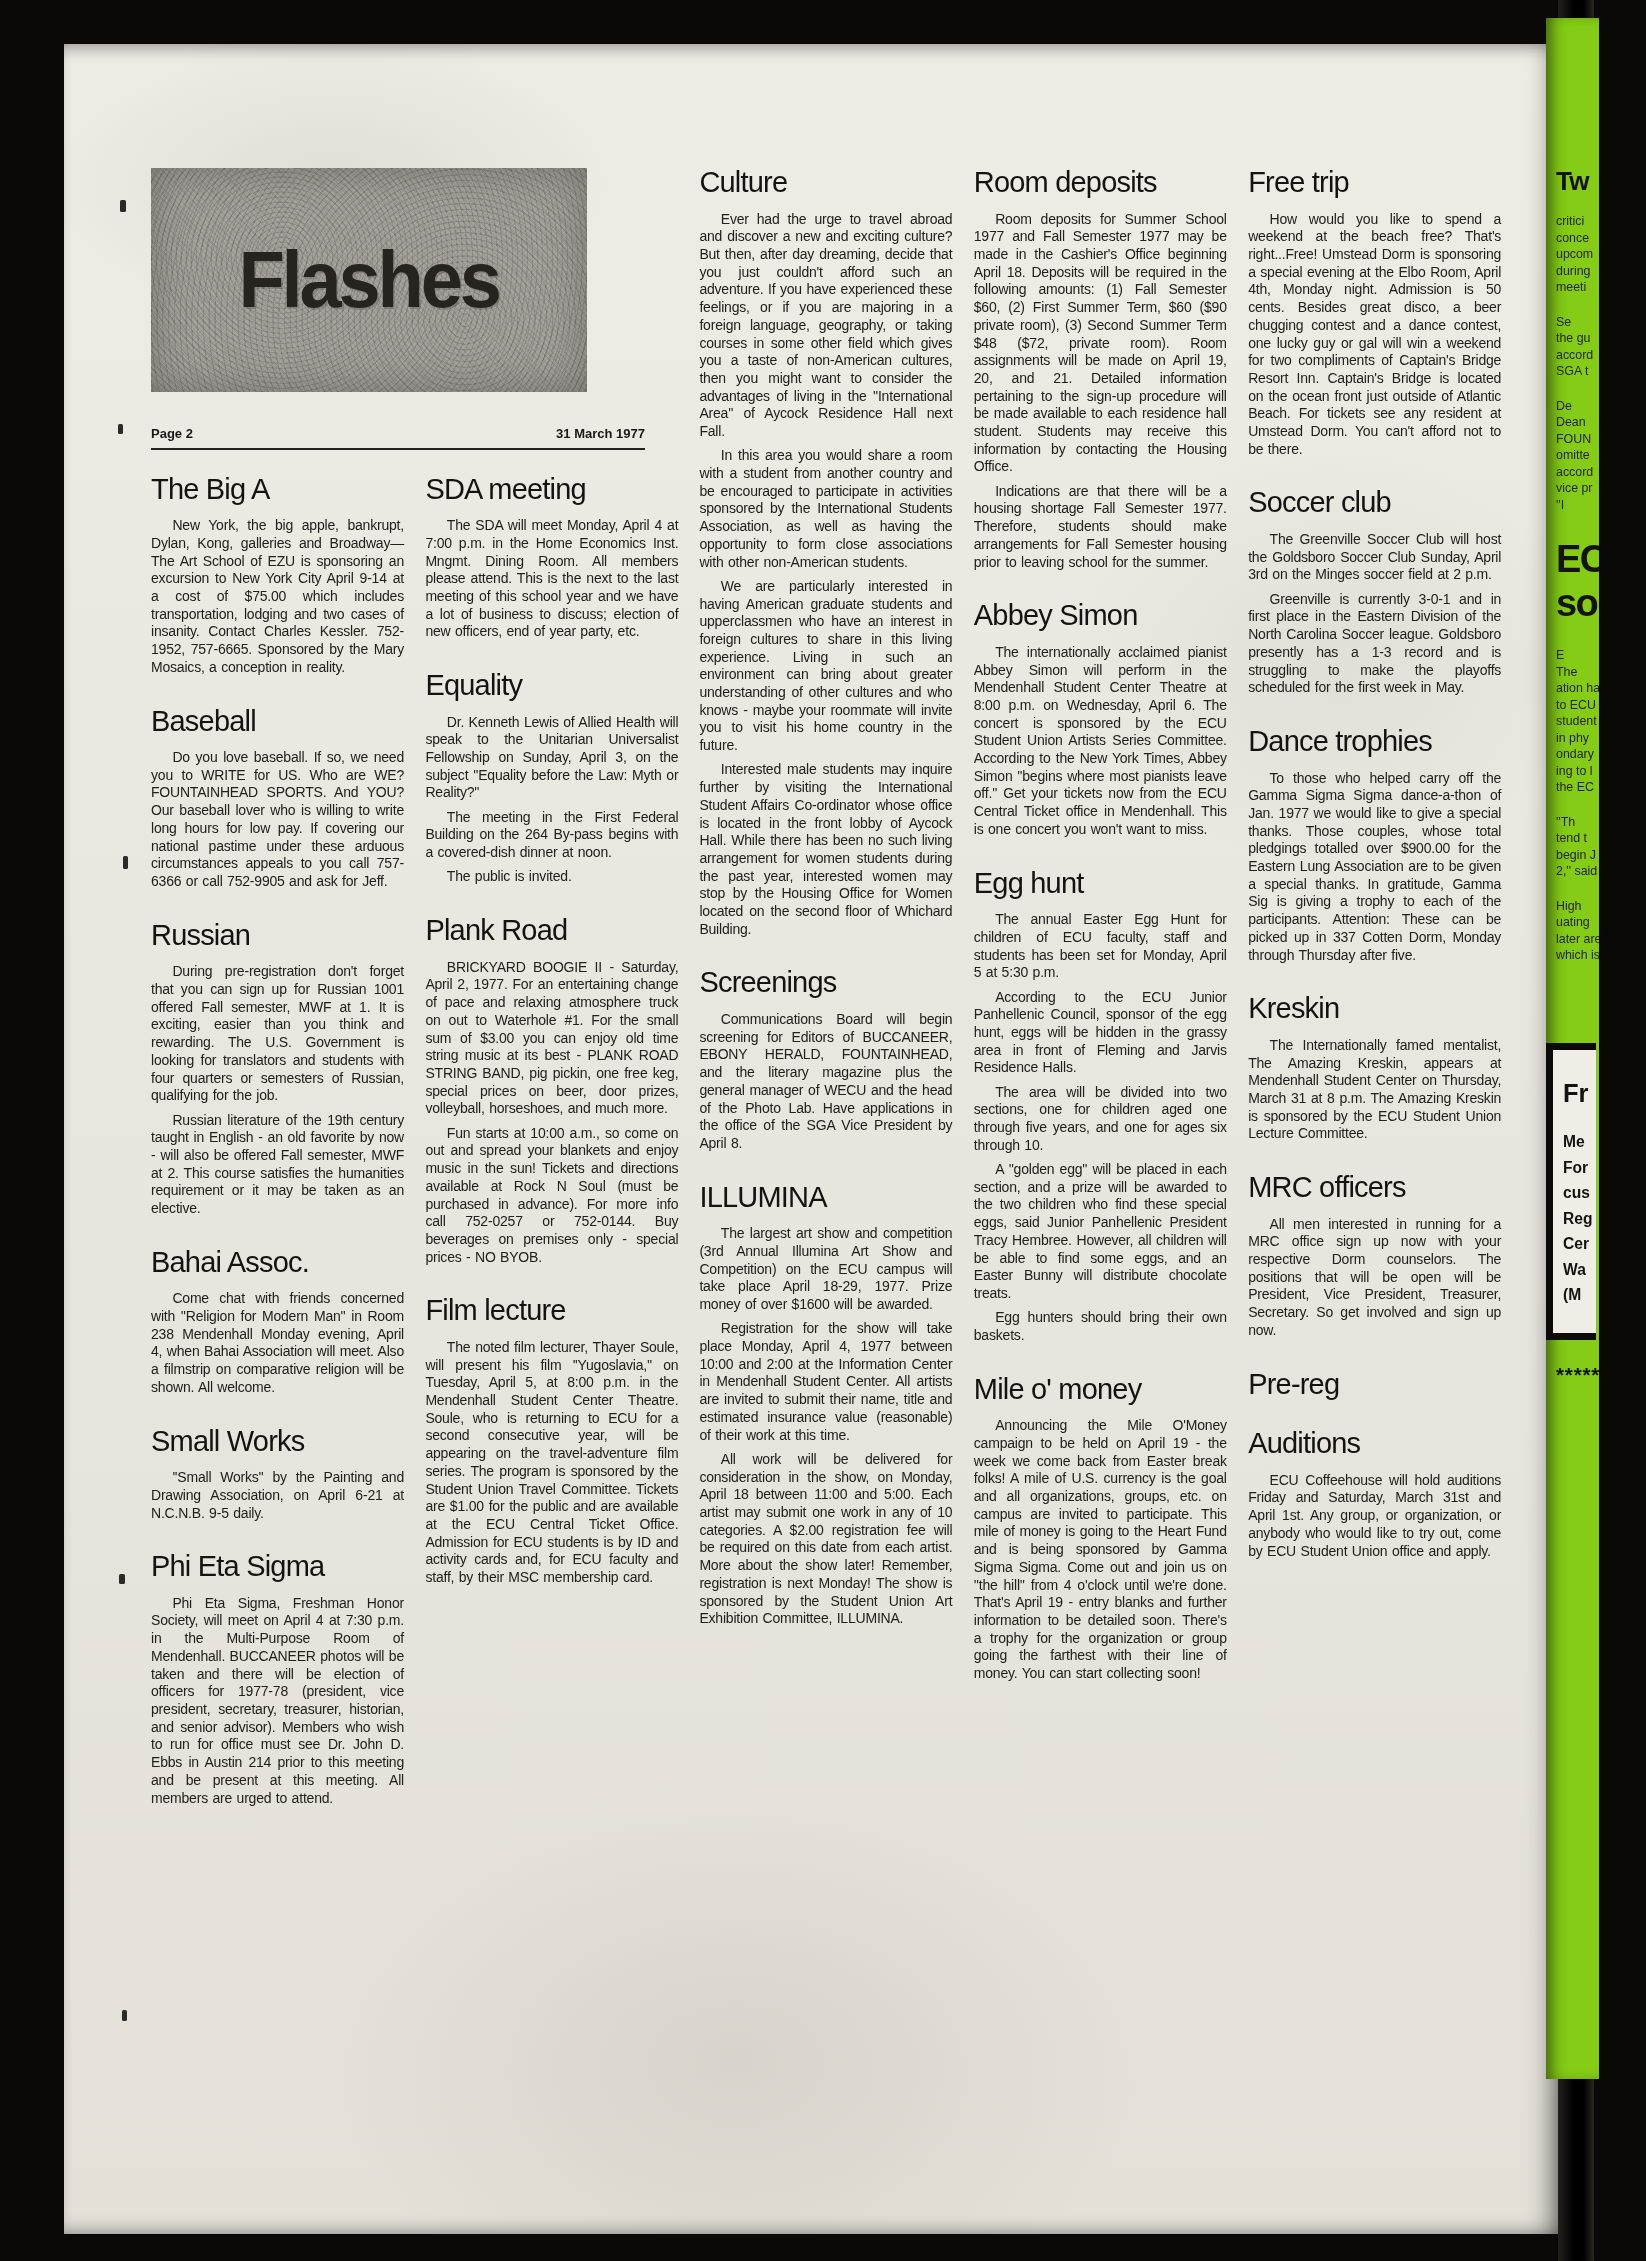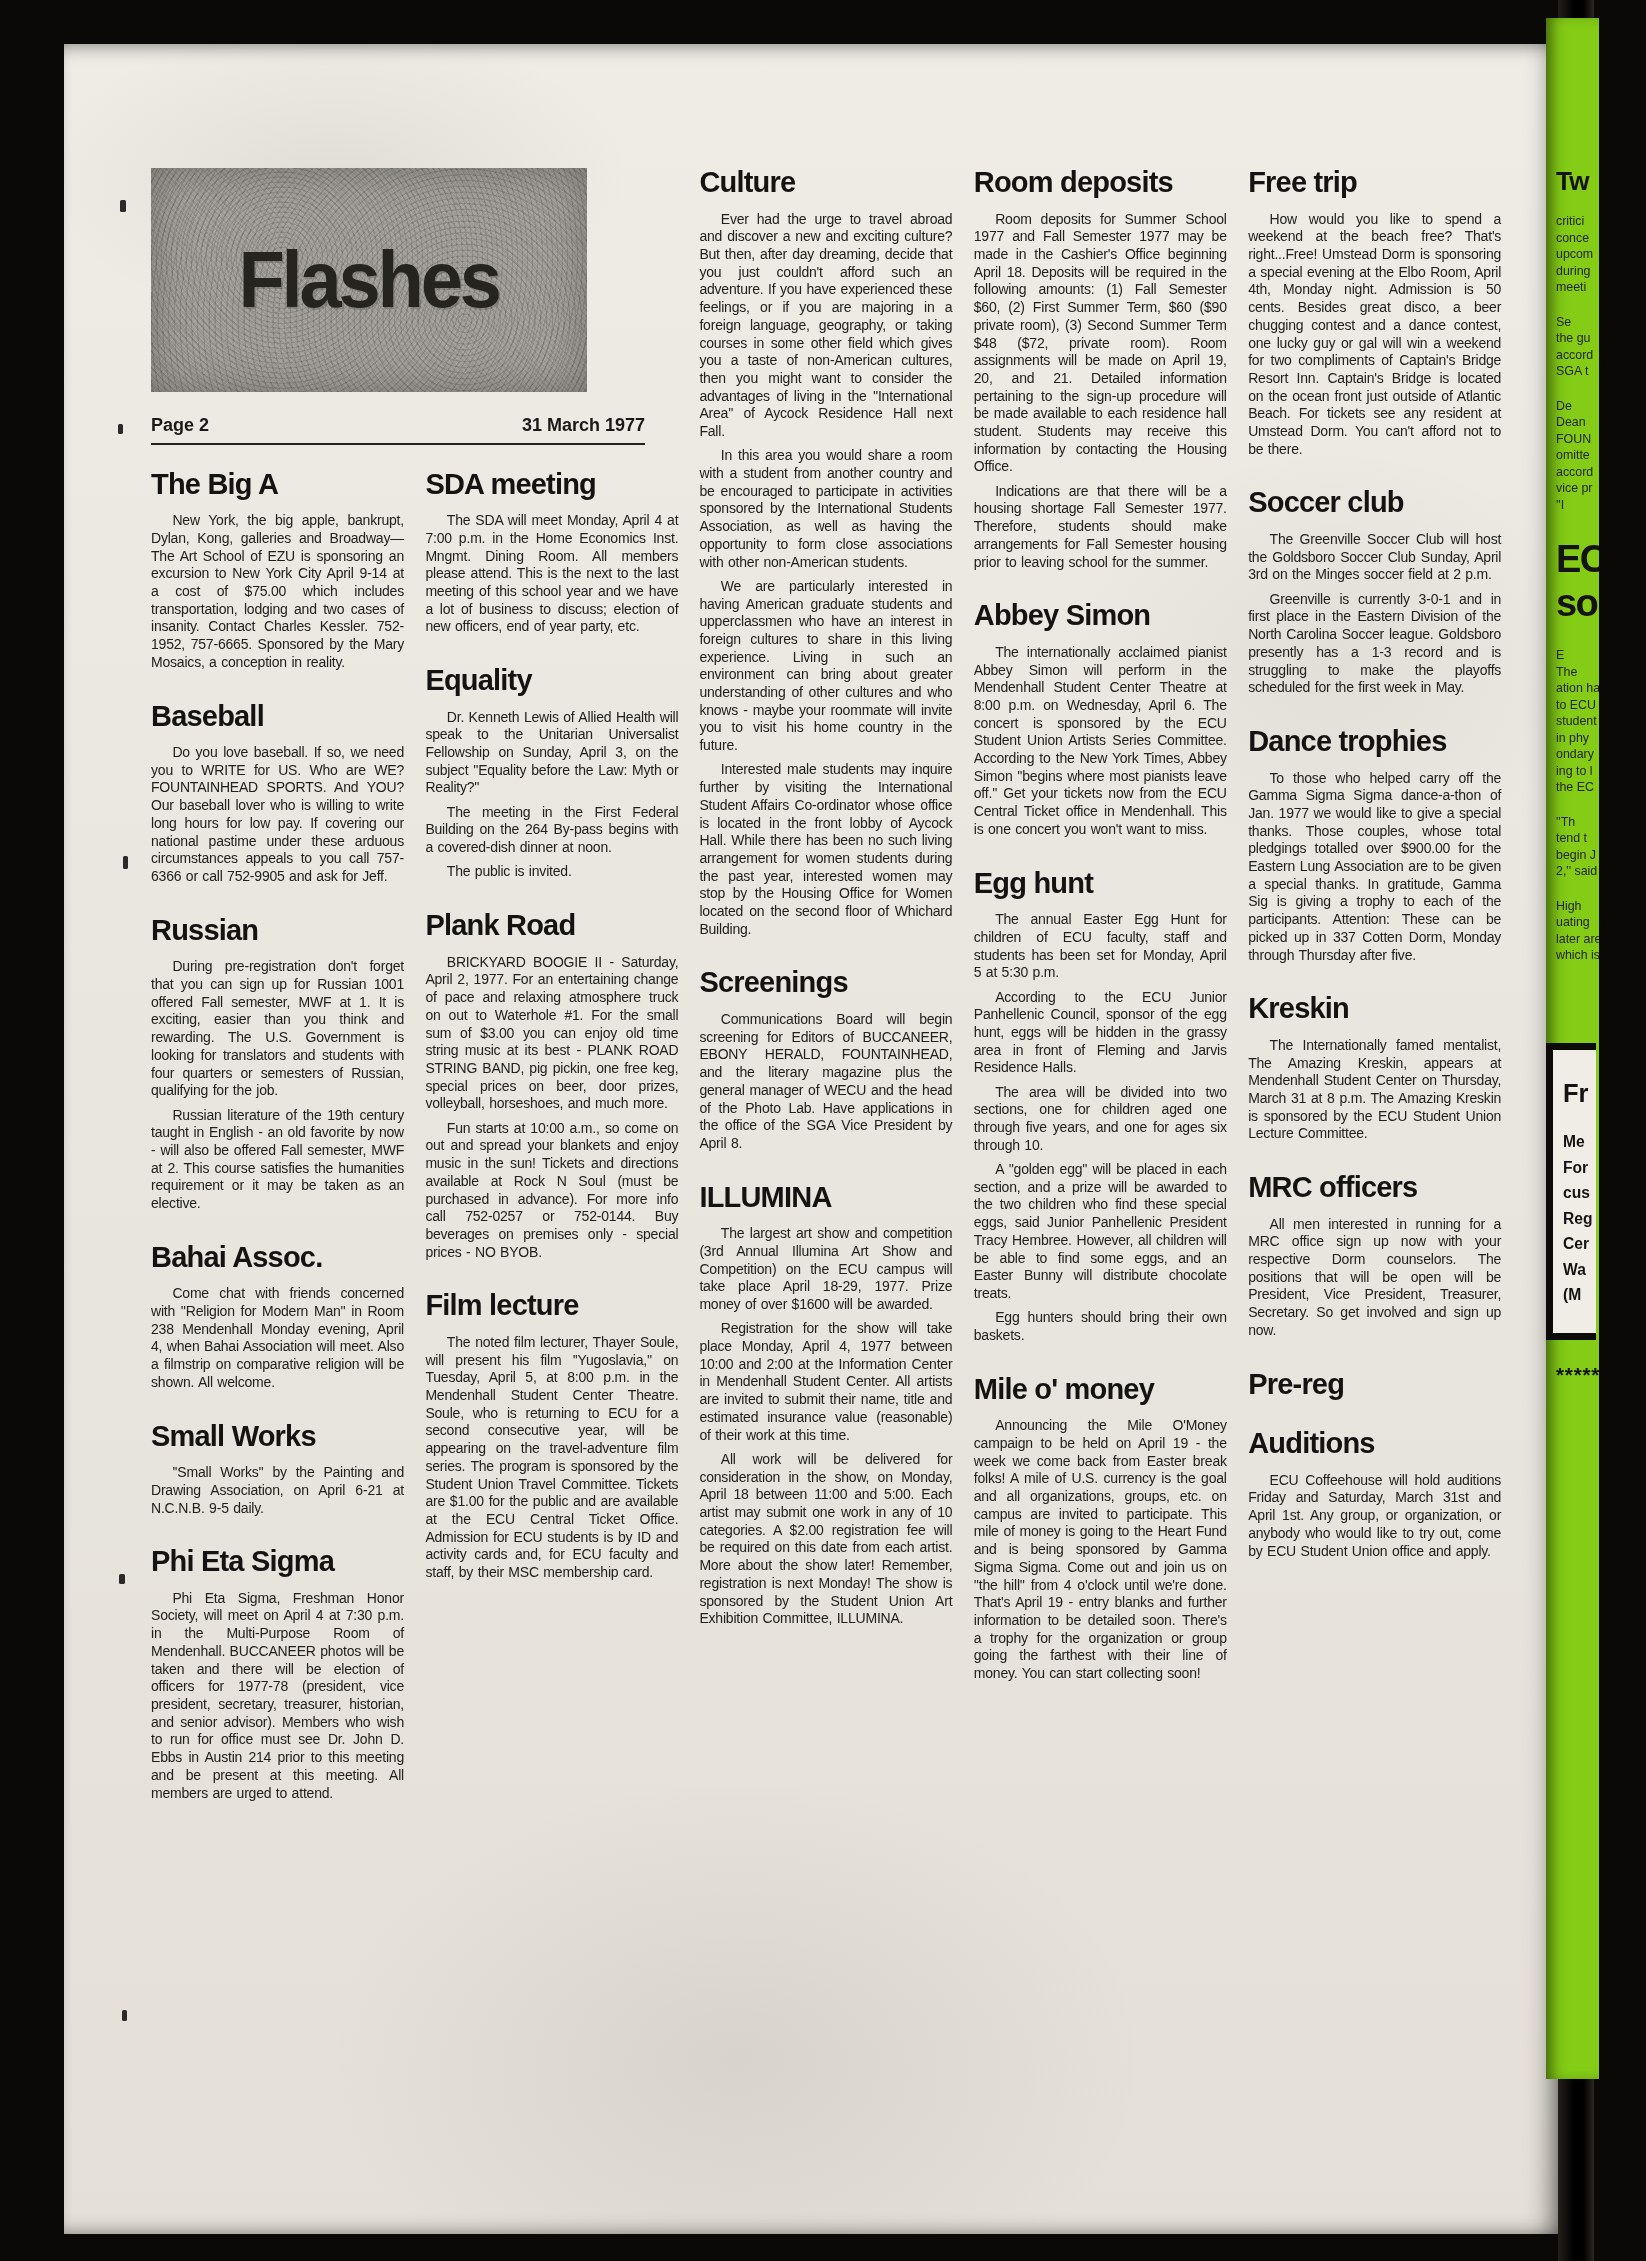--- a/index.html
+++ b/index.html
@@ -45,28 +45,28 @@
     box-shadow: inset 0 0 38px rgba(55,52,48,.40);
     display:flex; align-items:center; justify-content:center;
   }
   .flashes-text {
     font-size:79px; font-weight:bold; color:#26241f;
     letter-spacing:-3.3px; transform:scaleX(.96);
     text-shadow:1.6px 1.6px 0 rgba(0,0,0,.15);
   }
   .dateline {
     display:flex; justify-content:space-between;
-    width:494px; margin-top:23px; padding-bottom:6.6px;
+    width:494px; margin-top:34px; padding-bottom:6.6px;
     border-bottom:2.5px solid #22211f;
-    font-weight:bold; font-size:18px; color:#1a1918;
+    font-weight:bold; font-size:13px; color:#1a1918;
   }
 
   
   .headline {
-    font-size:29px; font-weight:bold; letter-spacing:-0.8px;
+    font-size:29px; font-weight:normal; letter-spacing:-0.8px;
     color:#141311; margin:30px 0 13px 0; line-height:1.02;
   }
   .article:first-child .headline { margin-top:0; }
   .article p {
     font-size:14px; line-height:17.7px; text-align:justify;
     text-indent:21.4px; color:#21201d; margin-bottom:6.6px;
     letter-spacing:-0.2px; word-spacing:0.8px;
   }
 
   

